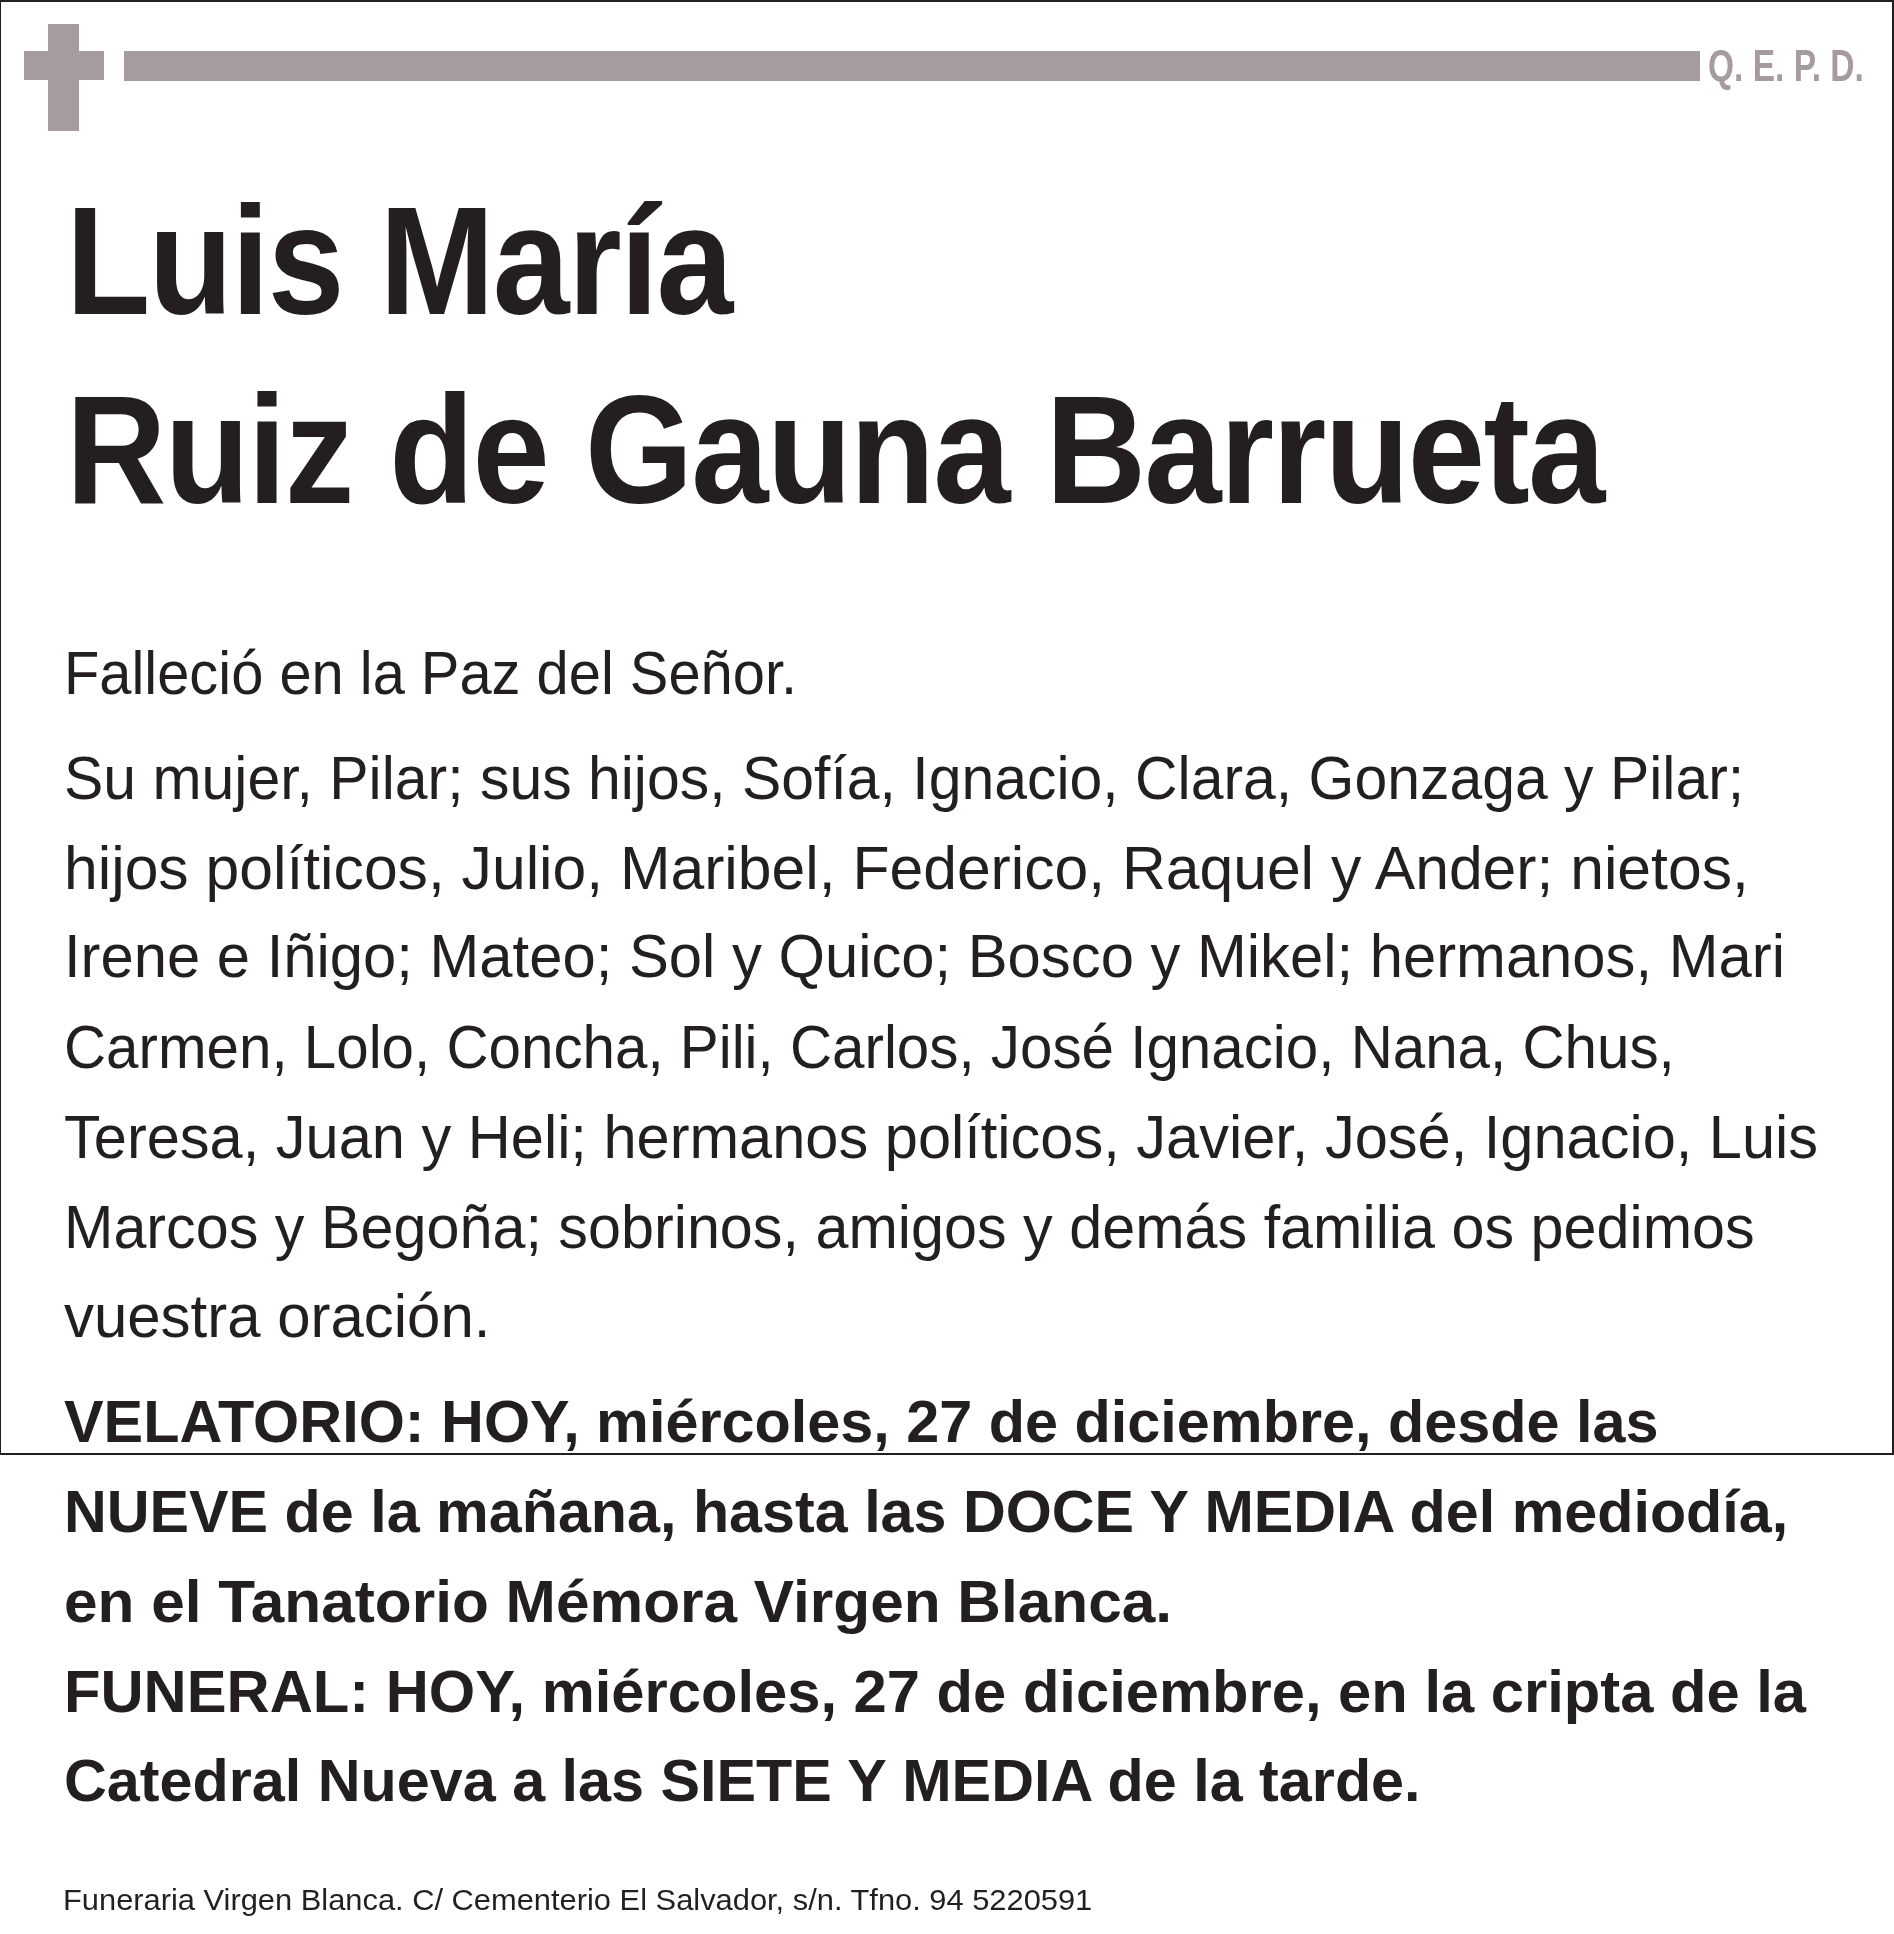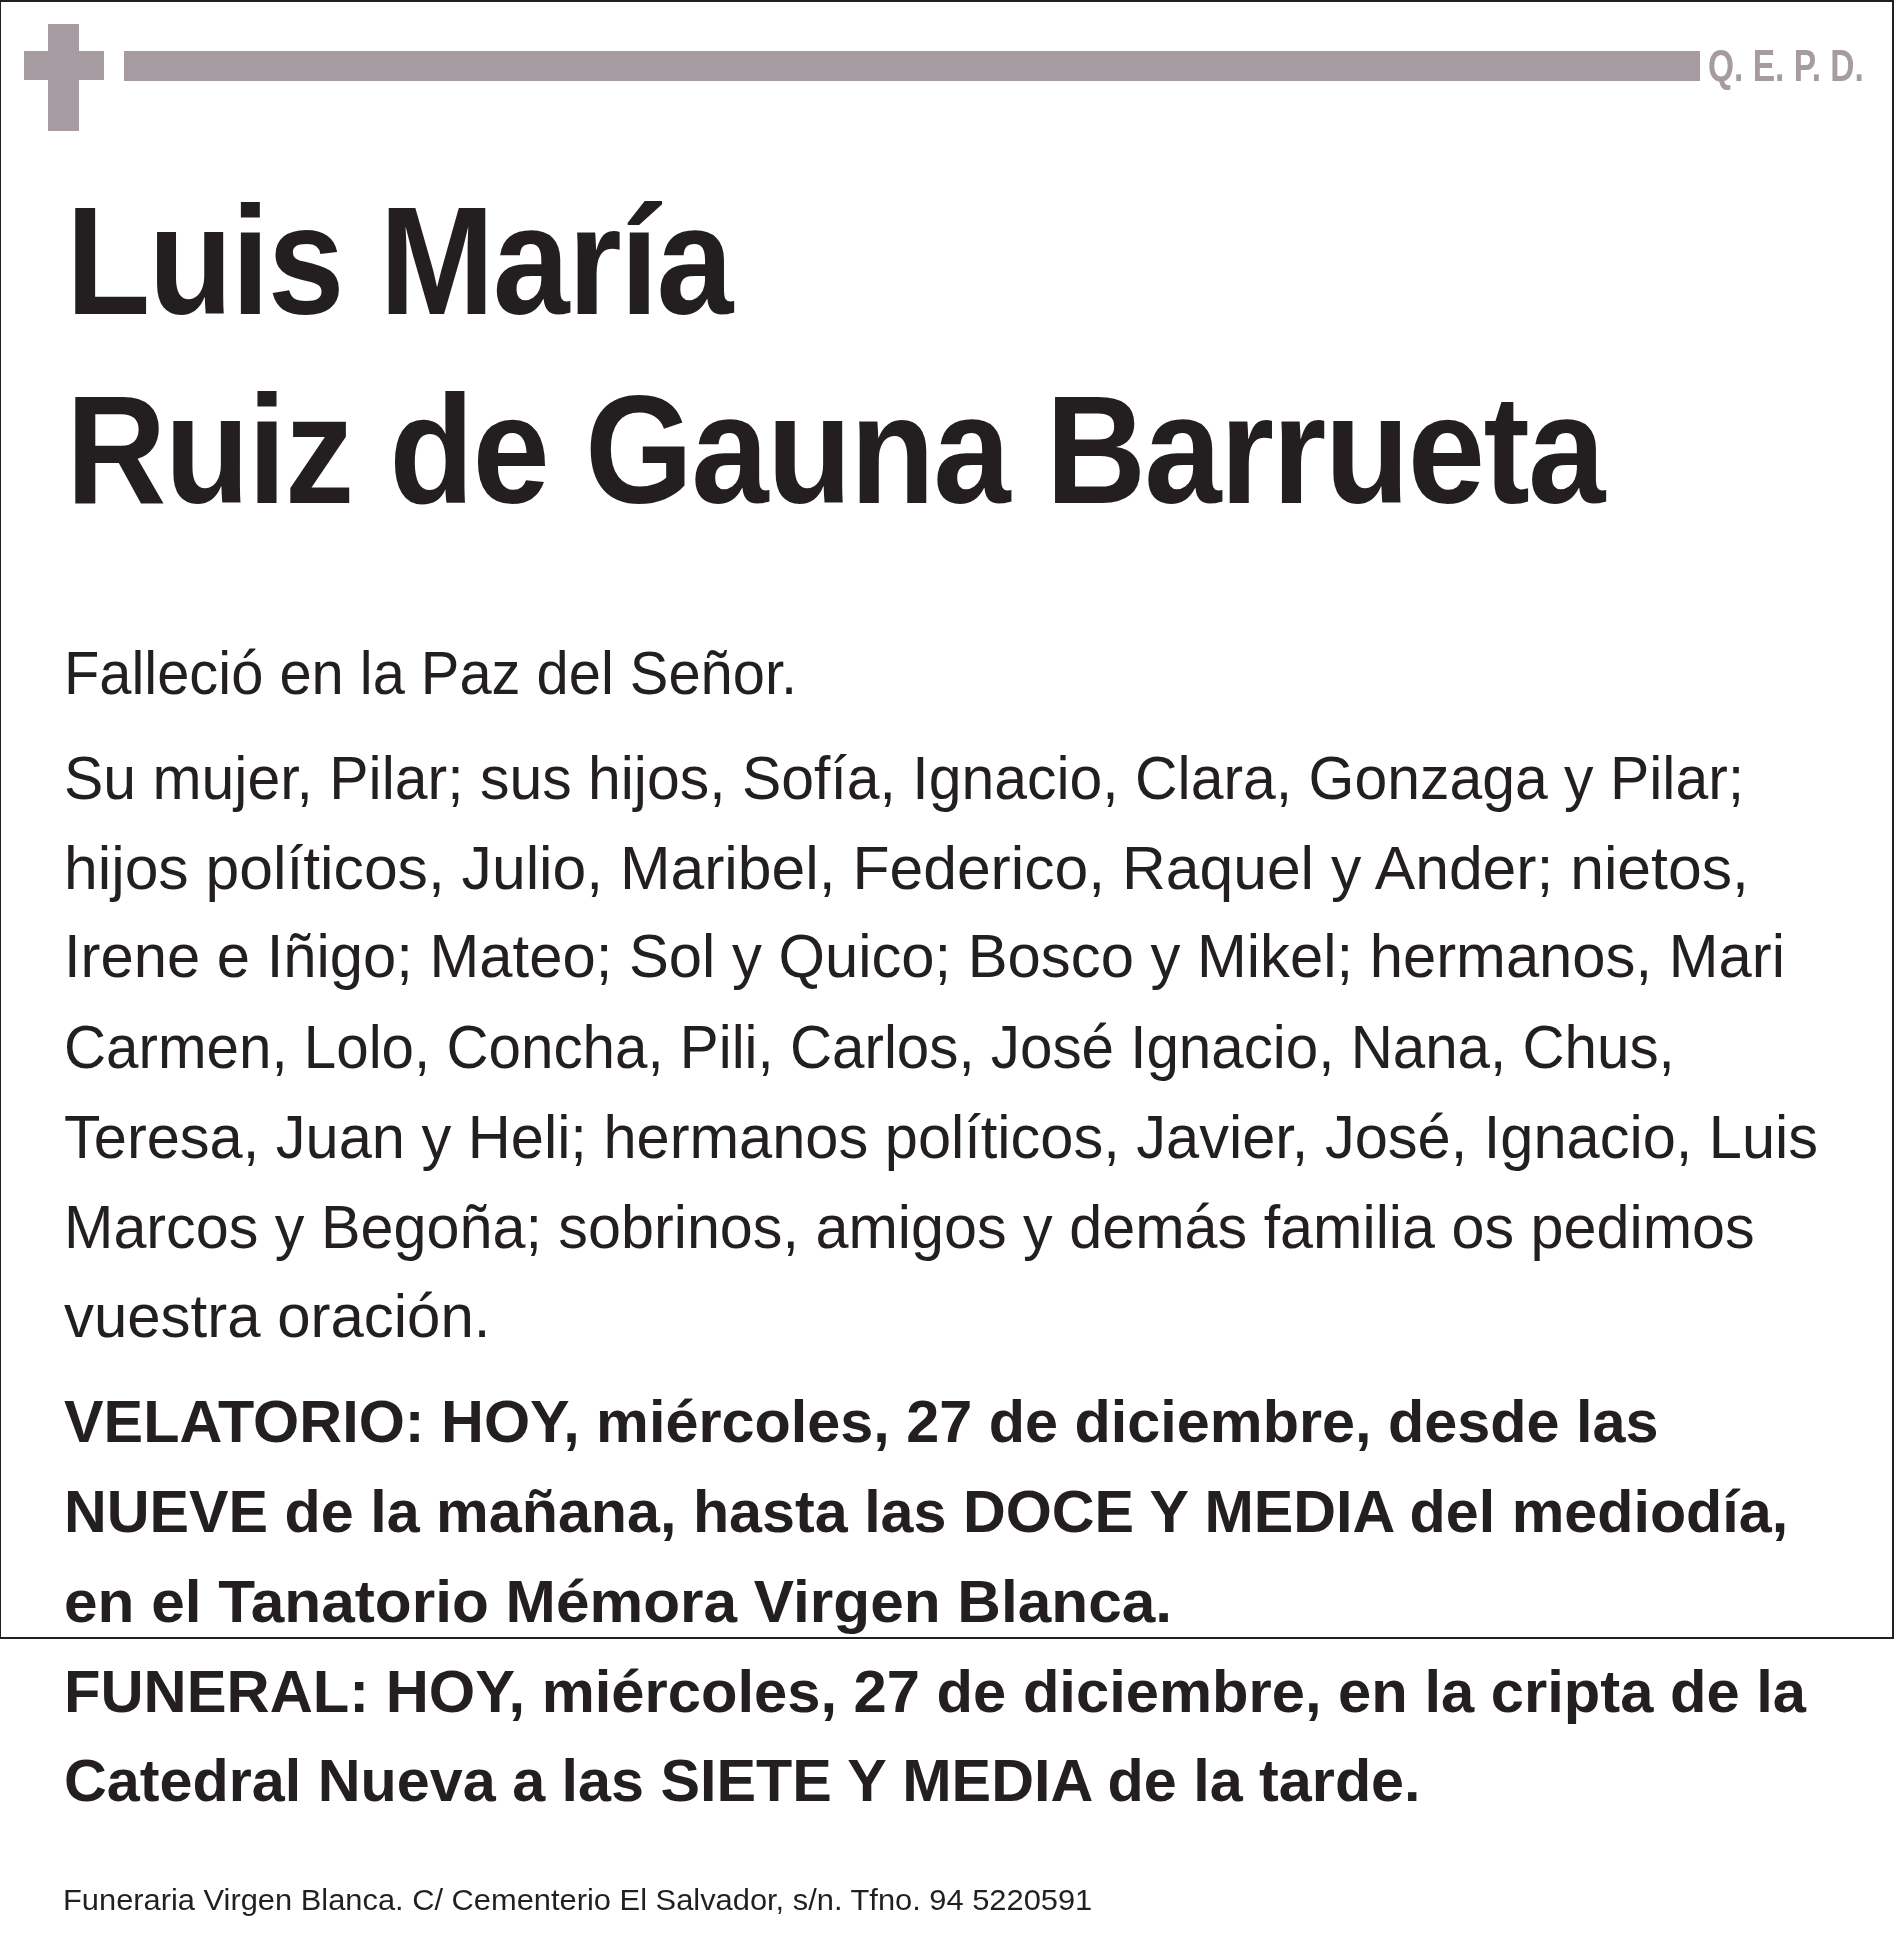--- a/index.html
+++ b/index.html
@@ -1,18 +1,18 @@
 <!DOCTYPE html>
 <html style="font-size:15px"><head>
 <meta charset="utf-8">
 <style>
   html, body { margin: 0; padding: 0; background: #ffffff; }
   body { width: 1895px; height: 1935px; position: relative; overflow: hidden; }
   .frame {
-    position: absolute; left: 0; top: 0; width: 1895px; height: 1639px;
+    position: absolute; left: 0; top: 0; width: 1895px; height: 1455px;
     box-sizing: border-box;
     border-top: 2.9px solid #231f20;
     border-left: 1.9px solid #231f20;
     border-right: 3.8px solid #231f20;
     border-bottom: 2.9px solid #231f20;
     background: #ffffff;
   }
   .cross-v { position: absolute; left: 47px; top: 22px; width: 31px; height: 107px; background: #a69ba1; }
   .cross-h { position: absolute; left: 23px; top: 49px; width: 80px; height: 28.5px; background: #a69ba1; }
   .rule { position: absolute; left: 123px; top: 49px; width: 1576px; height: 29.5px; background: #a69ba1; }

